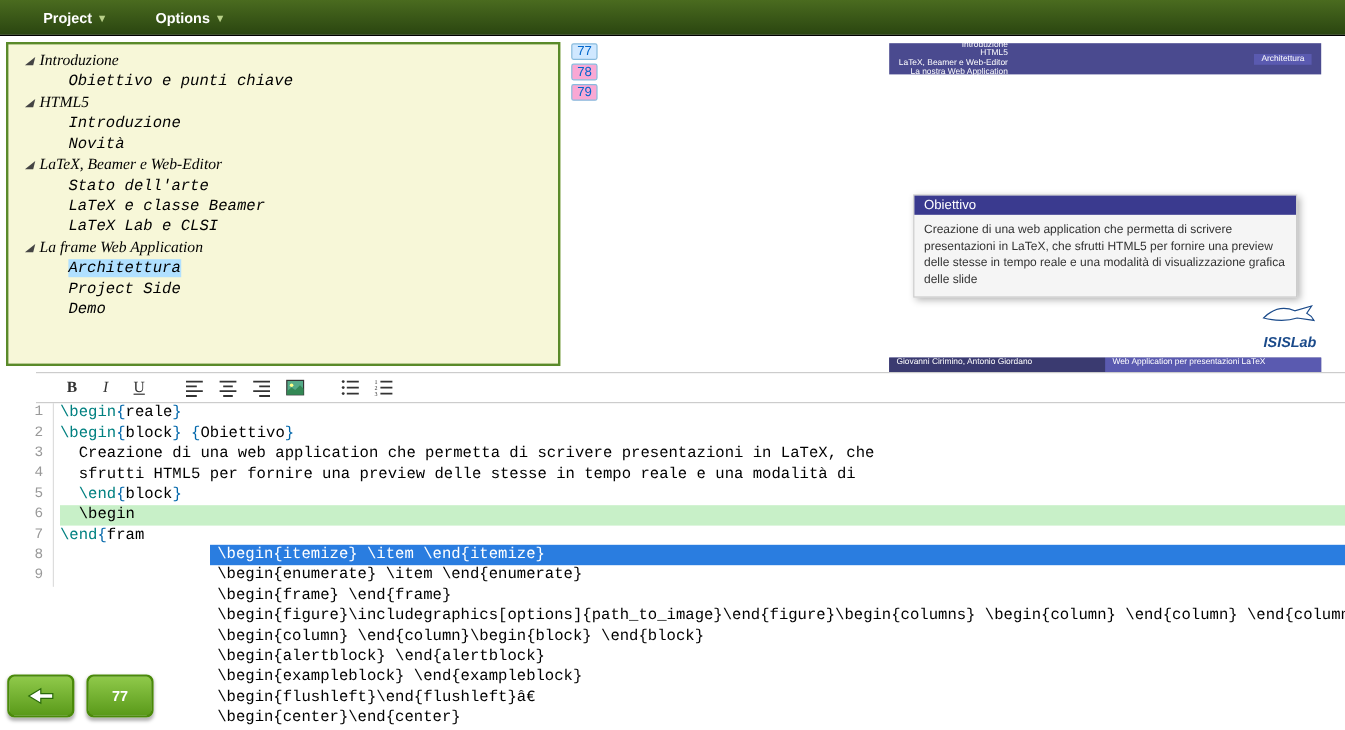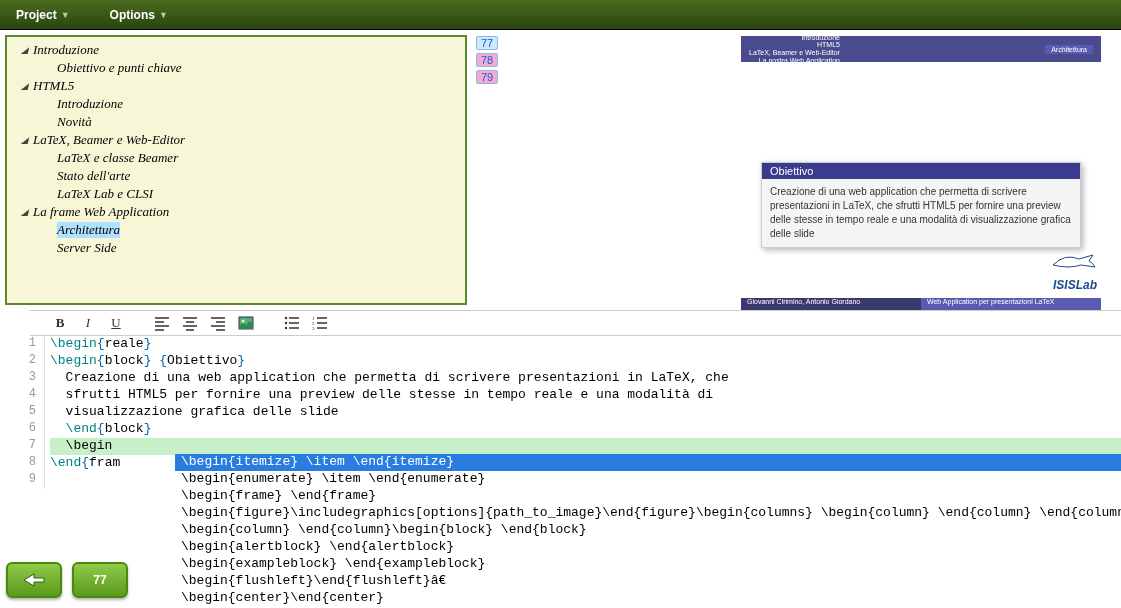--- a/index.html
+++ b/index.html
@@ -1,24 +1,24 @@
 <!DOCTYPE html>
 <html><head>
 <meta charset="utf-8">
 <style>
 * { box-sizing: border-box; margin: 0; padding: 0; }
 body { font-family: Verdana, sans-serif; font-size: 12px; background: #fff; width: 1121px; height: 608px; overflow: hidden; position: relative; }
-.menubar { height: 30px; background: linear-gradient(#4a6b1f, #2a4510); display: flex; align-items: center; padding: 0 16px; border-bottom: 1px solid #000; }
+.menubar { height: 30px; background: linear-gradient(#4a6b1f, #2a4510); display: flex; align-items: center; padding: 0 36px; border-bottom: 1px solid #000; }
 .menubar-item { color: #fff; font-size: 12px; font-weight: bold; margin-right: 40px; cursor: pointer; display: flex; align-items: center; }
 .menubar-item .arrow { font-size: 9px; margin-left: 4px; color: #b8d088; }
 .main-area { display: flex; height: 280px; }
 .outline-panel { width: 462px; border: 2px solid #5a8a2a; background: #f7f7d8; margin: 5px; padding: 4px; overflow: auto; }
 .outline-item { padding: 1px 0; font-size: 13px; font-family: Georgia, serif; font-style: italic; cursor: pointer; display: flex; align-items: center; }
 .outline-item.level1 { padding-left: 10px; }
-.outline-item.level2 { padding-left: 34px; }
+.outline-item.level2 { padding-left: 34px; font-family: Liberation Mono, monospace; }
 .outline-item .caret { width: 8px; font-size: 9px; color: #444; margin-right: 4px; }
 .outline-item.selected span.label { background: #b0e0ff; }
 .pages-col { width: 30px; padding: 6px 4px; text-align: center; }
 .page-num { font-size: 11px; color: #0066cc; background: #d0e8ff; border: 1px solid #88bbdd; border-radius: 2px; margin-bottom: 3px; padding: 0 4px; cursor: pointer; }
 .preview-area { flex: 1; position: relative; padding: 6px; }
 .slide-top { position: absolute; top: 6px; right: 20px; width: 360px; height: 26px; background: #4a4a8f; color: #fff; font-size: 7px; padding: 2px 8px; display: flex; justify-content: space-between; align-items: center; }
 .slide-top .st-left { line-height: 1.1; }
 .slide-top .st-right { background: #5a5ab0; padding: 1px 6px; }
 .obj-box { position: absolute; top: 132px; right: 40px; width: 320px; background: #f5f5f5; border: 1px solid #ccc; box-shadow: 2px 2px 6px rgba(0,0,0,0.3); }
 .obj-box-header { background: #3a3a8f; color: #fff; font-size: 11px; padding: 2px 8px; }
@@ -85,41 +85,45 @@
         <div class="outline-item level2">
           <span class="caret"></span>
           <span class="label">Novità</span>
         </div>
         <div class="outline-item level1">
           <span class="caret">◢</span>
           <span class="label">LaTeX, Beamer e Web-Editor</span>
         </div>
         <div class="outline-item level2">
           <span class="caret"></span>
+          <span class="label">Stato dell'arte</span>
+        </div>
+        <div class="outline-item level2">
+          <span class="caret"></span>
           <span class="label">LaTeX e classe Beamer</span>
         </div>
         <div class="outline-item level2">
           <span class="caret"></span>
-          <span class="label">Stato dell'arte</span>
-        </div>
-        <div class="outline-item level2">
-          <span class="caret"></span>
           <span class="label">LaTeX Lab e CLSI</span>
         </div>
         <div class="outline-item level1">
           <span class="caret">◢</span>
           <span class="label">La frame Web Application</span>
         </div>
         <div class="outline-item level2 selected">
           <span class="caret"></span>
           <span class="label">Architettura</span>
         </div>
         <div class="outline-item level2">
           <span class="caret"></span>
-          <span class="label">Server Side</span>
+          <span class="label">Project Side</span>
+        </div>
+        <div class="outline-item level2">
+          <span class="caret"></span>
+          <span class="label">Demo</span>
         </div>
       </div>
   </div>
   <div class="pages-col">
     <div class="page-num">77</div>
     <div class="page-num" style="background:#f9a8d4">78</div>
     <div class="page-num" style="background:#f9a8d4">79</div>
   </div>
   <div class="preview-area">
     <div class="slide-top">
@@ -201,21 +205,20 @@
       <div>5</div>
       <div>6</div>
       <div>7</div>
       <div>8</div>
       <div>9</div>
   </div>
   <div class="code-line"><span class="cmd">\begin</span><span class="brace">{</span><span>reale</span><span class="brace">}</span></div>
   <div class="code-line"><span class="cmd">\begin</span><span class="brace">{</span><span>block</span><span class="brace">}</span> <span class="brace">{</span><span>Obiettivo</span><span class="brace">}</span></div>
   <div class="code-line">  Creazione di una web application che permetta di scrivere presentazioni in LaTeX, che</div>
   <div class="code-line">  sfrutti HTML5 per fornire una preview delle stesse in tempo reale e una modalità di</div>
-  <div class="code-line">  visualizzazione grafica delle slide</div>
   <div class="code-line">  <span class="cmd">\end</span><span class="brace">{</span><span>block</span><span class="brace">}</span></div>
   <div class="code-line hl-start">  \begin</div>
   <div class="code-line"><span class="cmd">\end</span><span class="brace">{</span><span>fram</span></div>
   <div class="code-line"></div>
 
   <div class="autocomplete">
     <div class="ac-item selected">\begin{itemize} \item \end{itemize}</div>
     <div class="ac-item">\begin{enumerate} \item \end{enumerate}</div>
     <div class="ac-item">\begin{frame} \end{frame}</div>
     <div class="ac-item">\begin{figure}\includegraphics[options]{path_to_image}\end{figure}\begin{columns} \begin{column} \end{column} \end{columns}</div>

